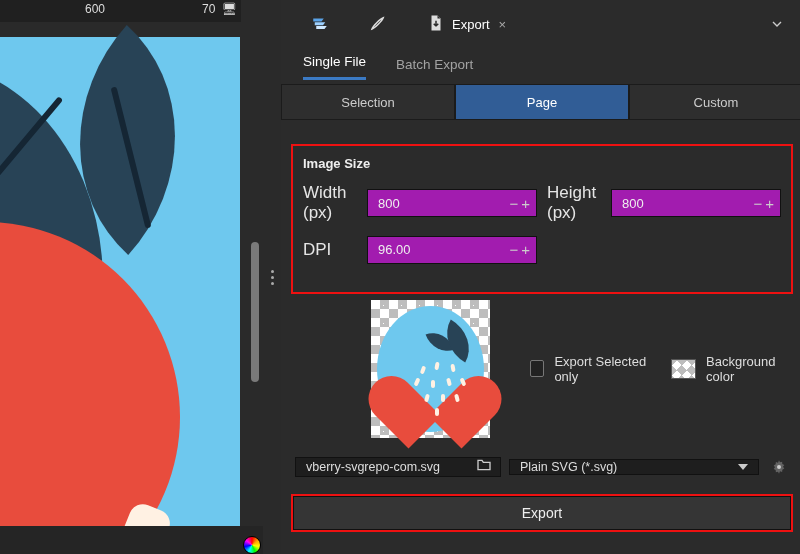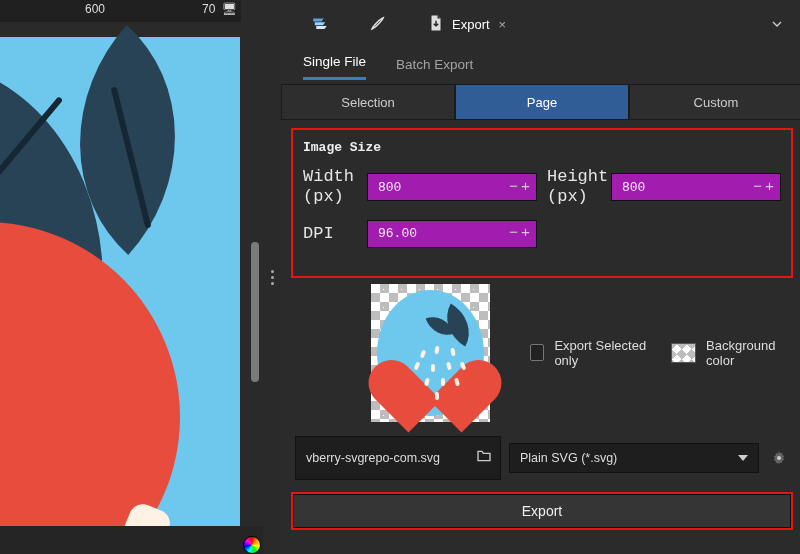--- a/index.html
+++ b/index.html
@@ -50,21 +50,21 @@
   .chev svg { width:16px; height:16px; stroke:#ccc; fill:none; stroke-width:2;}
 
   .mode-tabs { display:flex; gap:30px; padding:0 22px; height:32px; align-items:flex-end; font-size:13.5px;}
   .mode-tabs .mtab { padding-bottom:8px; color:#a3a3a3; }
   .mode-tabs .mtab.active { color:#fff; border-bottom:3px solid #3b7ac4; }
 
   .scope-tabs { display:flex; height:36px; background:#2e2e2e; margin-top:4px;}
   .scope-tabs .stab { flex:1; display:flex; align-items:center; justify-content:center; color:#ccc; border:1px solid #1b1b1b; font-size:13px;}
   .scope-tabs .stab.active { background:#315d96; color:#fff; }
 
-  .section { margin:8px 10px 0 10px;font-family:Liberation Mono, monospace; }
+  .section { margin:24px 10px 0 10px; }
   .red-box { border:2px solid #e11; }
   .image-size { padding:10px 10px 16px 10px; }
   .image-size h4 { font-size:13px; font-weight:700; color:#eee; margin-bottom:12px;}
   .row { display:flex; align-items:center; gap:10px; margin-bottom:12px;}
   .lbl { width:54px; color:#e5e5e5; font-size:17px; line-height:1.2;}
   .num-field { flex:0 0 170px; height:28px; background:#a21caf; border:1px solid #111; display:flex; align-items:center; padding:0 6px 0 10px; color:#eee; justify-content:space-between;}
   .num-field .spin { display:flex; gap:1px; color:#ccc; font-size:15px; letter-spacing:-2px;}
   .spin span { padding:0 2px; }
 
   .preview-row { display:flex; align-items:center; gap:40px; padding:6px 12px 6px 90px;}
@@ -94,22 +94,22 @@
   .options .opt { display:flex; align-items:center; gap:10px;}
   .checkbox { width:17px; height:17px; border:1px solid #777; background:#222; border-radius:2px;}
   .swatch { width:30px; height:20px; background:
       linear-gradient(45deg,#bdbdbd 25%,transparent 25%),
       linear-gradient(-45deg,#bdbdbd 25%,transparent 25%),
       linear-gradient(45deg,transparent 75%,#bdbdbd 75%),
       linear-gradient(-45deg,transparent 75%,#bdbdbd 75%);
     background-size:10px 10px; background-color:#fff; border:1px solid #555;}
 
   .file-row { display:flex; align-items:center; gap:8px; padding:8px 12px 8px 14px;}
-  .file-name { flex:0 0 206px; height:44px; background:#1e1e1e; border:1px solid #111; display:flex; align-items:center; padding:0 8px 0 10px; color:#ddd; justify-content:space-between; font-size:12.5px;}
-  .format-select { flex:1; height:30px; background:#1e1e1e; border:1px solid #111; display:flex; align-items:center; padding:0 10px; color:#ddd; justify-content:space-between; font-size:12.5px;}
+  .file-name { flex:0 0 206px; height:20px; background:#1e1e1e; border:1px solid #111; display:flex; align-items:center; padding:0 8px 0 10px; color:#ddd; justify-content:space-between; font-size:12.5px;}
+  .format-select { flex:1; height:16px; background:#1e1e1e; border:1px solid #111; display:flex; align-items:center; padding:0 10px; color:#ddd; justify-content:space-between; font-size:12.5px;}
   .gear { width:24px; height:30px; display:flex; align-items:center; justify-content:center; color:#bbb;}
   .folder-icon svg, .gear svg { width:16px; height:16px; fill:#ccc; }
   .tri-down { width:0;height:0;border-left:5px solid transparent;border-right:5px solid transparent;border-top:6px solid #ccc;}
 
   .export-btn-wrap { margin:4px 10px 8px 10px;}
   .export-btn { height:34px; background:#353535; border:1px solid #111; display:flex; align-items:center; justify-content:center; color:#eee; font-size:14px;}
 
   .icon-layers svg, .icon-brush svg, .icon-export svg { width:18px; height:18px; }
 </style>
 </head>

